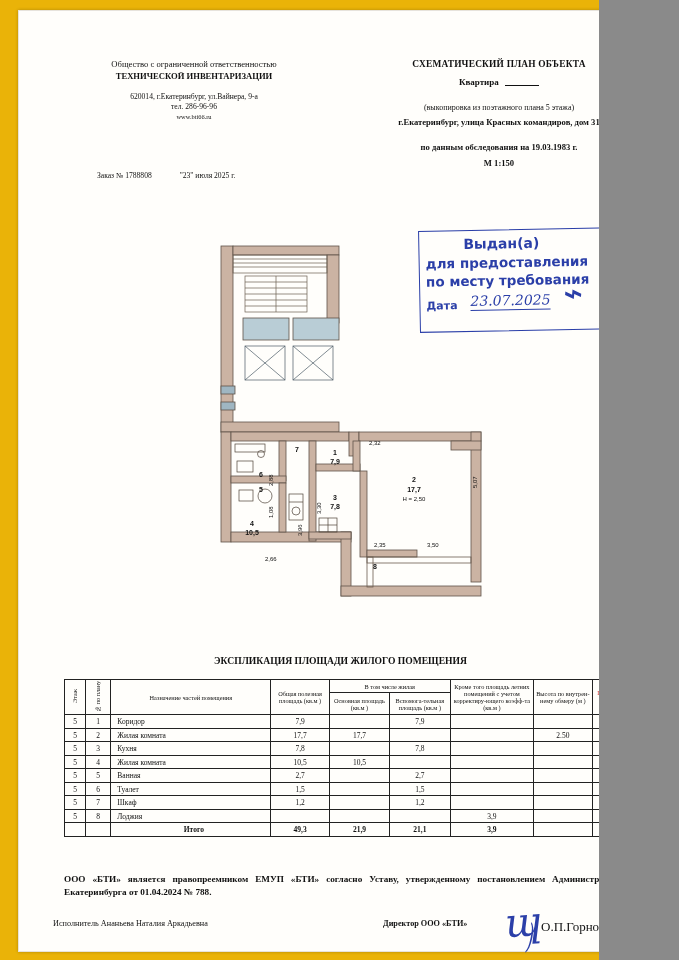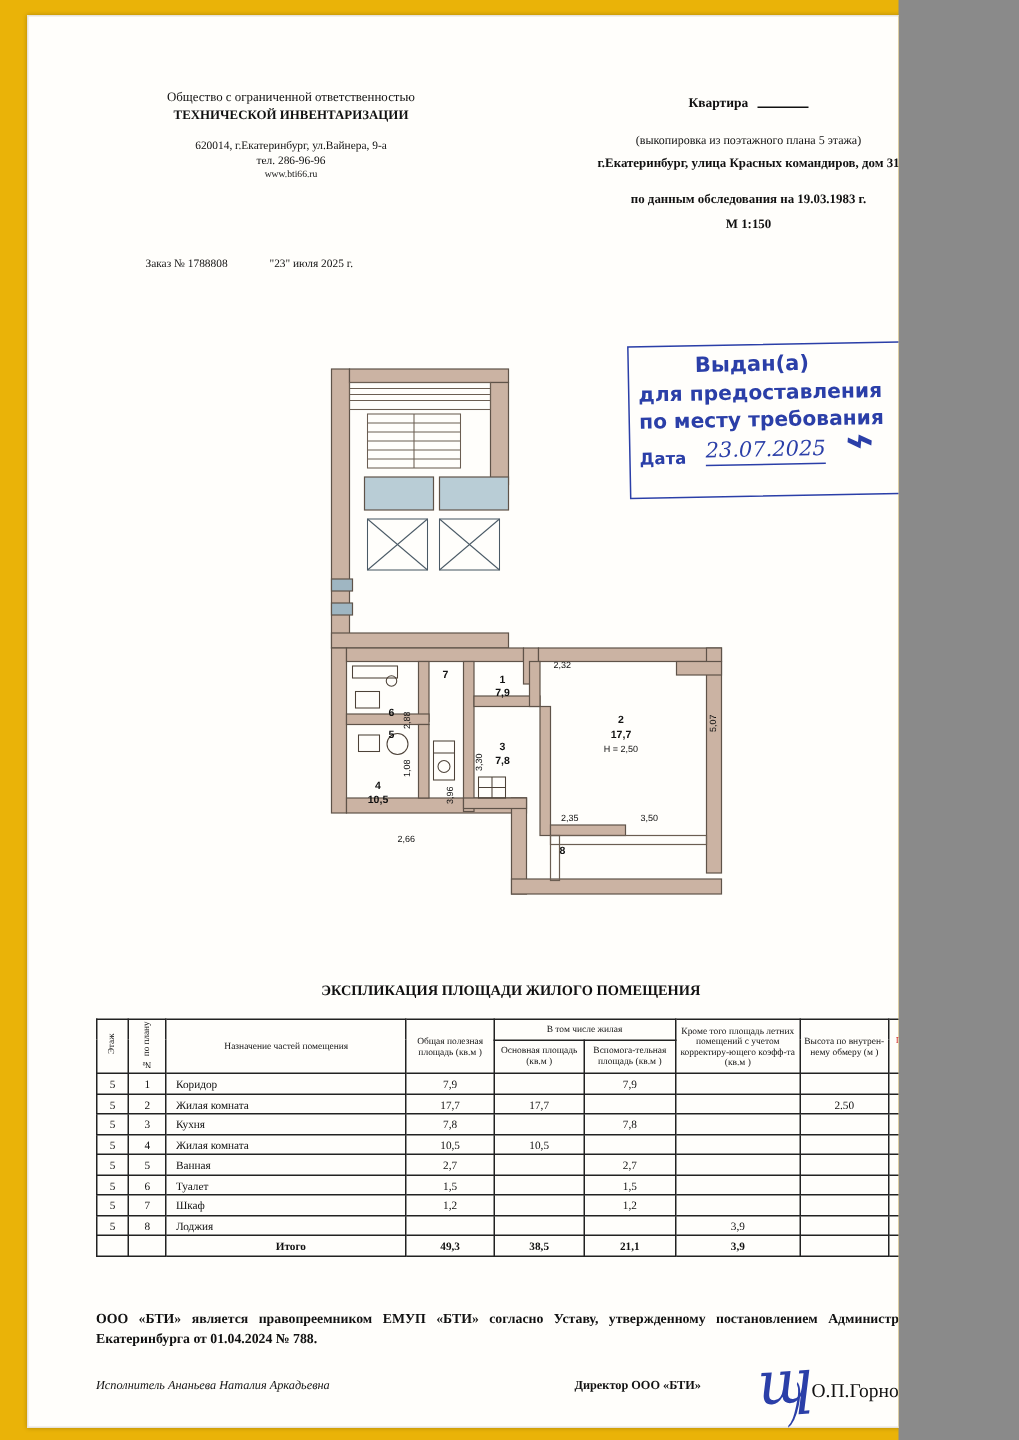--- a/index.html
+++ b/index.html
@@ -157,24 +157,23 @@
     left: 45px;
     top: 862px;
     width: 590px;
     font-size: 9.2px;
     font-weight: bold;
     line-height: 1.45;
     text-align: justify;
   }
   .foot-exec {
     position: absolute;
-    left: 45px;
+    left: 34px;
     top: 908px;
     font-size: 8.2px;
-    font-style: italic;
   }
   .foot-dir {
     position: absolute;
     left: 364px;
     top: 908px;
     font-size: 8.2px;
     font-weight: bold;
   }
   .foot-name {
     position: absolute;
@@ -216,20 +215,21 @@
       <div class="sm" style="margin-top:10px">620014, г.Екатеринбург, ул.Вайнера, 9-а</div>
       <div class="sm">тел. 286-96-96</div>
       <div class="xs">www.bti66.ru</div>
     </div>
     <div class="order">
       <span>Заказ № 1788808</span>
       <span class="date">"23" июля 2025 г.</span>
     </div>
 
     <div class="hdr-right">
+      <div class="t1">СХЕМАТИЧЕСКИЙ ПЛАН ОБЪЕКТА</div>
       <div class="t2">
         <span>Квартира</span>
         <span class="kv-line"></span>
       </div>
       <div class="t3">(выкопировка из поэтажного плана 5 этажа)</div>
       <div class="t4">г.Екатеринбург, улица Красных командиров, дом 31</div>
       <div class="t5">по данным обследования на 19.03.1983 г.</div>
       <div class="t6">М 1:150</div>
     </div>
 
@@ -458,21 +458,21 @@
             <td></td>
             <td>3,9</td>
             <td></td>
             <td></td>
           </tr>
           <tr class="total">
             <td></td>
             <td></td>
             <td class="name" style="text-align: center;">Итого</td>
             <td>49,3</td>
-            <td>38,5</td>
+            <td>21,9</td>
             <td>21,1</td>
             <td>3,9</td>
             <td></td>
             <td></td>
           </tr>
         </tbody>
     </table>
 
     <div class="foot-note">ООО «БТИ» является правопреемником ЕМУП «БТИ» согласно Уставу, утвержденному постановлением Администрации города Екатеринбурга от 01.04.2024 № 788.</div>
     <div class="foot-exec">Исполнитель Ананьева Наталия Аркадьевна</div>

